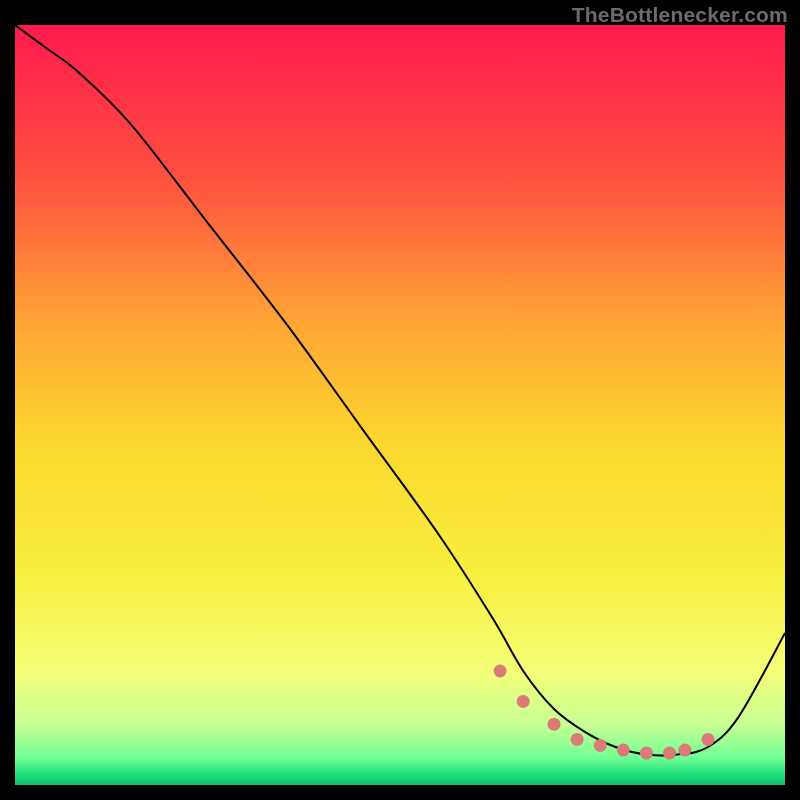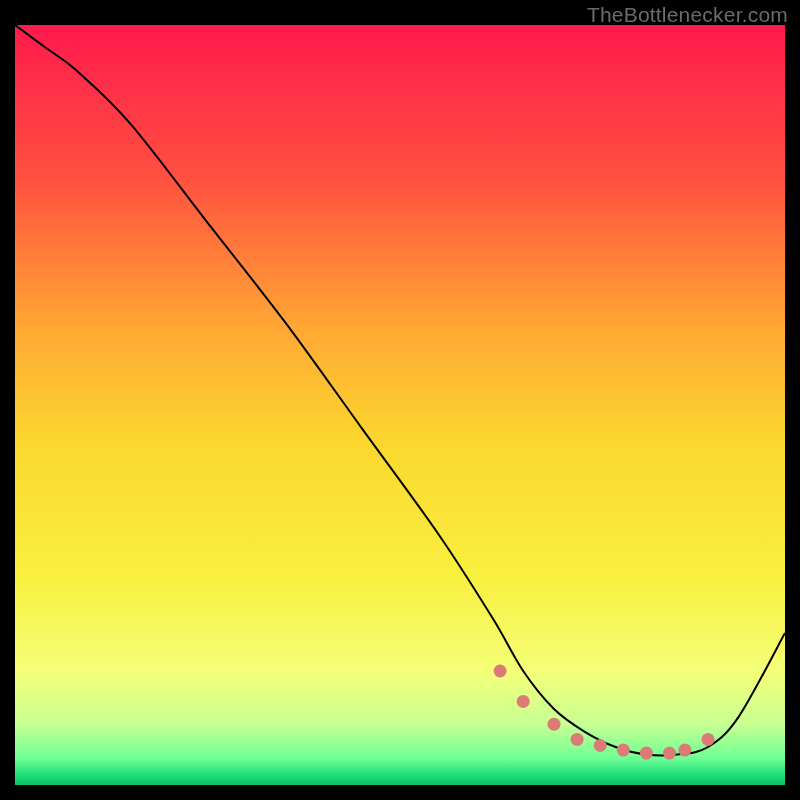--- a/index.html
+++ b/index.html
@@ -30,21 +30,21 @@
     left: 0;
     top: 0;
     width: 770px;
     height: 760px;
   }
   .watermark {
     position: absolute;
     top: 3px;
     right: 12px;
     font-size: 21px;
-    font-weight: 400;
+    font-weight: 700;
     color: #6b6b6b;
     letter-spacing: 0.2px;
     user-select: none;
   }
 </style>
 </head>
 <body>
 
 <div class="stage">
   <div class="watermark">TheBottlenecker.com</div>

